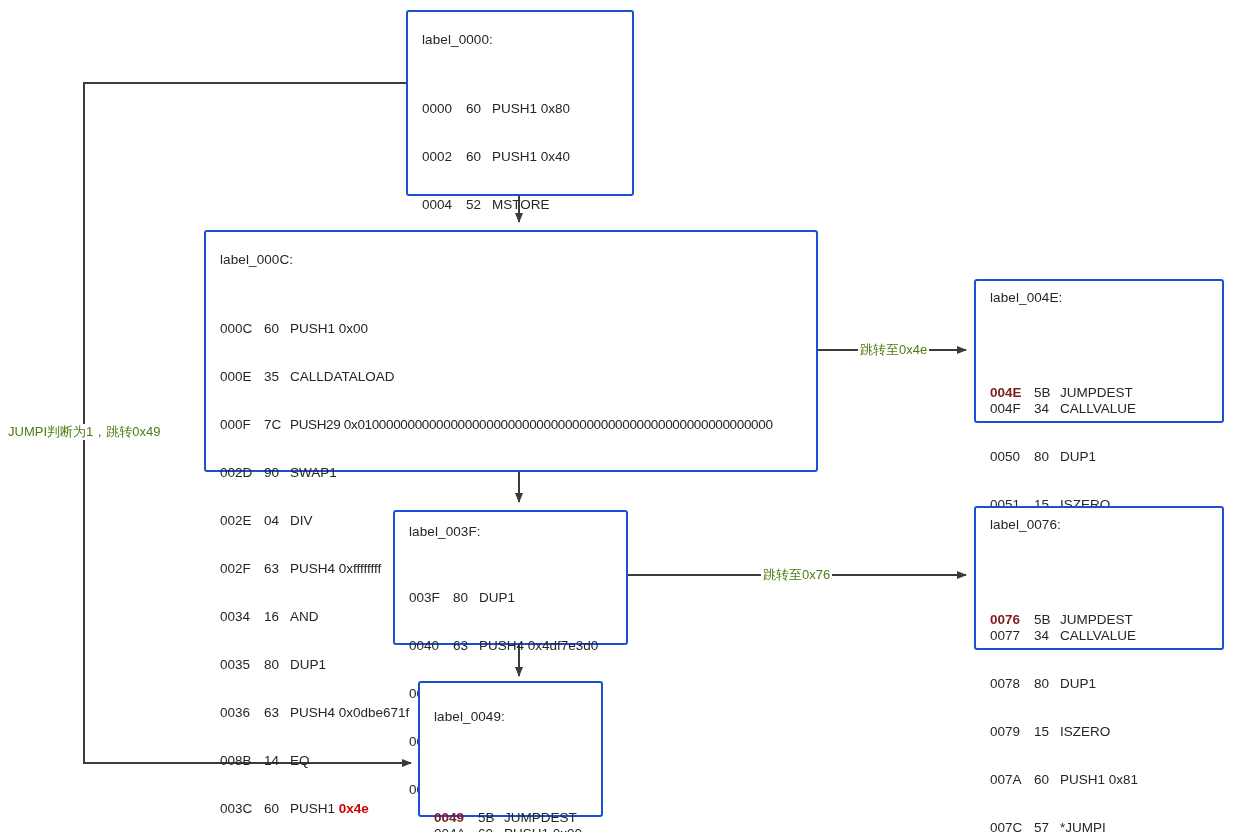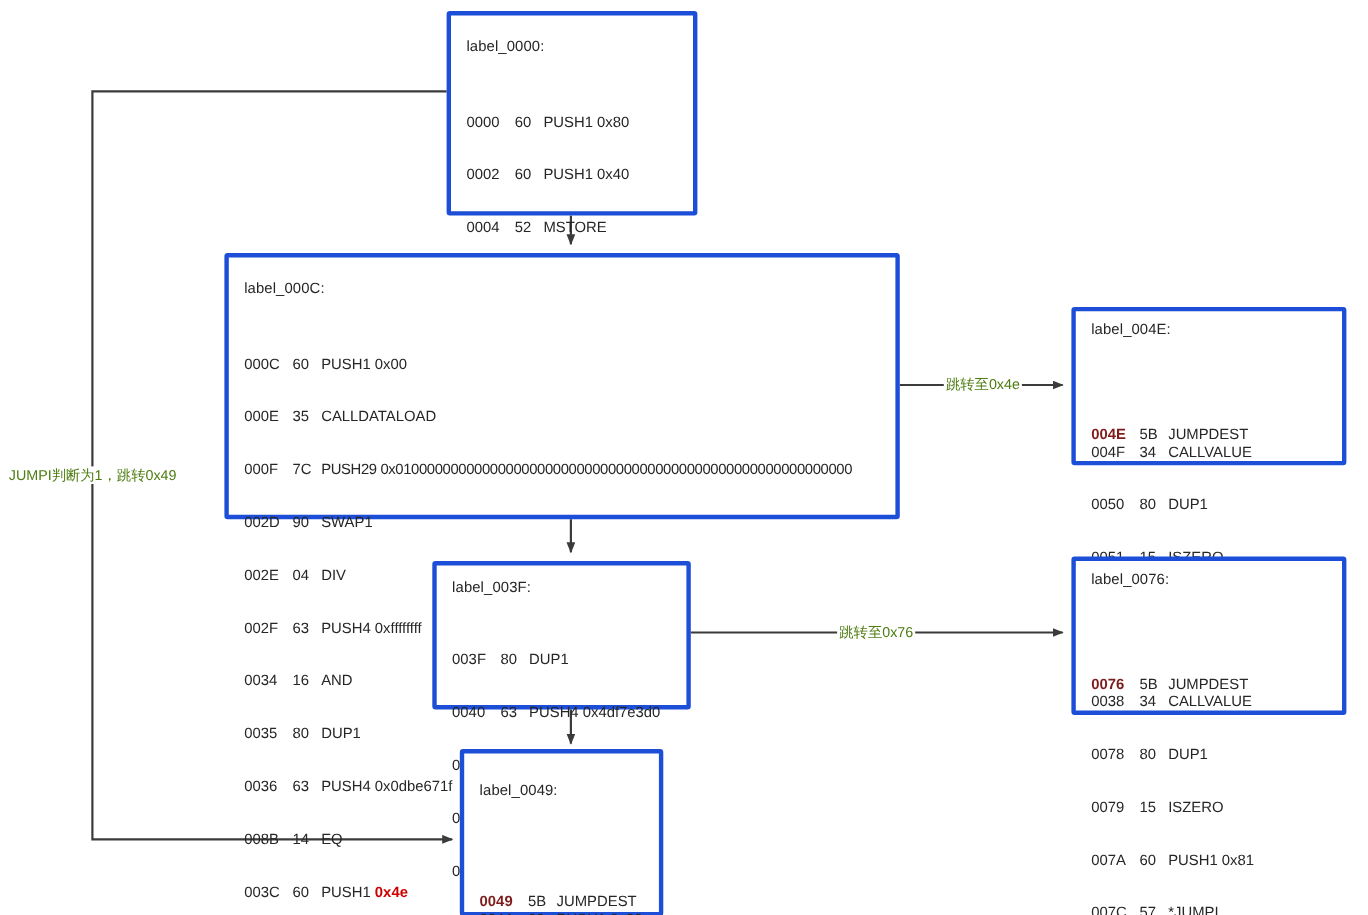--- a/index.html
+++ b/index.html
@@ -22,21 +22,21 @@
     left: 0;
     top: 0;
     width: 1244px;
     height: 832px;
     pointer-events: none;
   }
   .block {
     position: absolute;
     box-sizing: border-box;
     background: #ffffff;
-    border: 4px solid #1d4ed8;
+    border: 2px solid #1d4ed8;
     border-radius: 3px;
     padding: 11px;
   }
   .block-title {
     position: absolute;
     left: 14px;
     font-size: 13.5px;
     color: #262626;
     white-space: nowrap;
     letter-spacing: 0.1px;
@@ -161,29 +161,29 @@
       <span class="row"><span class="addr">0045</span><span class="op">14</span><span class="mn">EQ</span></span>
       <span class="row"><span class="addr">0046</span><span class="op">60</span><span class="mn">PUSH1 </span><span class="hl">0x76</span></span>
       <span class="row"><span class="addr">0048</span><span class="op">57</span><span class="mn">*JUMPI</span><span class="mn">   //会跳转</span></span>
     </div>
   </div>
 
   <div class="block" style="left:974px; top:506px; width:250px; height:144px;text-decoration:underline;">
     <div class="block-title" style="top:9px;">label_0076:</div>
     <div class="code" style="top:40px;">
       <span class="row"><span class="addr hl">0076</span><span class="op">5B</span><span class="mn">JUMPDEST</span></span>
-      <span class="row"><span class="addr">0038</span><span class="op">34</span><span class="mn">CALLVALUE</span></span>
+      <span class="row"><span class="addr">0077</span><span class="op">34</span><span class="mn">CALLVALUE</span></span>
       <span class="row"><span class="addr">0078</span><span class="op">80</span><span class="mn">DUP1</span></span>
       <span class="row"><span class="addr">0079</span><span class="op">15</span><span class="mn">ISZERO</span></span>
       <span class="row"><span class="addr">007A</span><span class="op">60</span><span class="mn">PUSH1 0x81</span></span>
       <span class="row"><span class="addr">007C</span><span class="op">57</span><span class="mn">*JUMPI</span></span>
     </div>
   </div>
 
-  <div class="block" style="left:418px; top:681px; width:185px; height:152px;">
+  <div class="block" style="left:418px; top:681px; width:185px; height:136px;">
     <div class="block-title" style="top:26px;">label_0049:</div>
     <div class="code" style="top:63px;">
       <span class="row"><span class="addr hl">0049</span><span class="op">5B</span><span class="mn">JUMPDEST</span></span>
       <span class="row"><span class="addr">004A</span><span class="op">60</span><span class="mn">PUSH1 0x00</span></span>
       
       
     </div>
   </div>
 
   <div class="edge-label" style="left:6px; top:424px;text-align:right;">JUMPI判断为1，跳转0x49</div>

